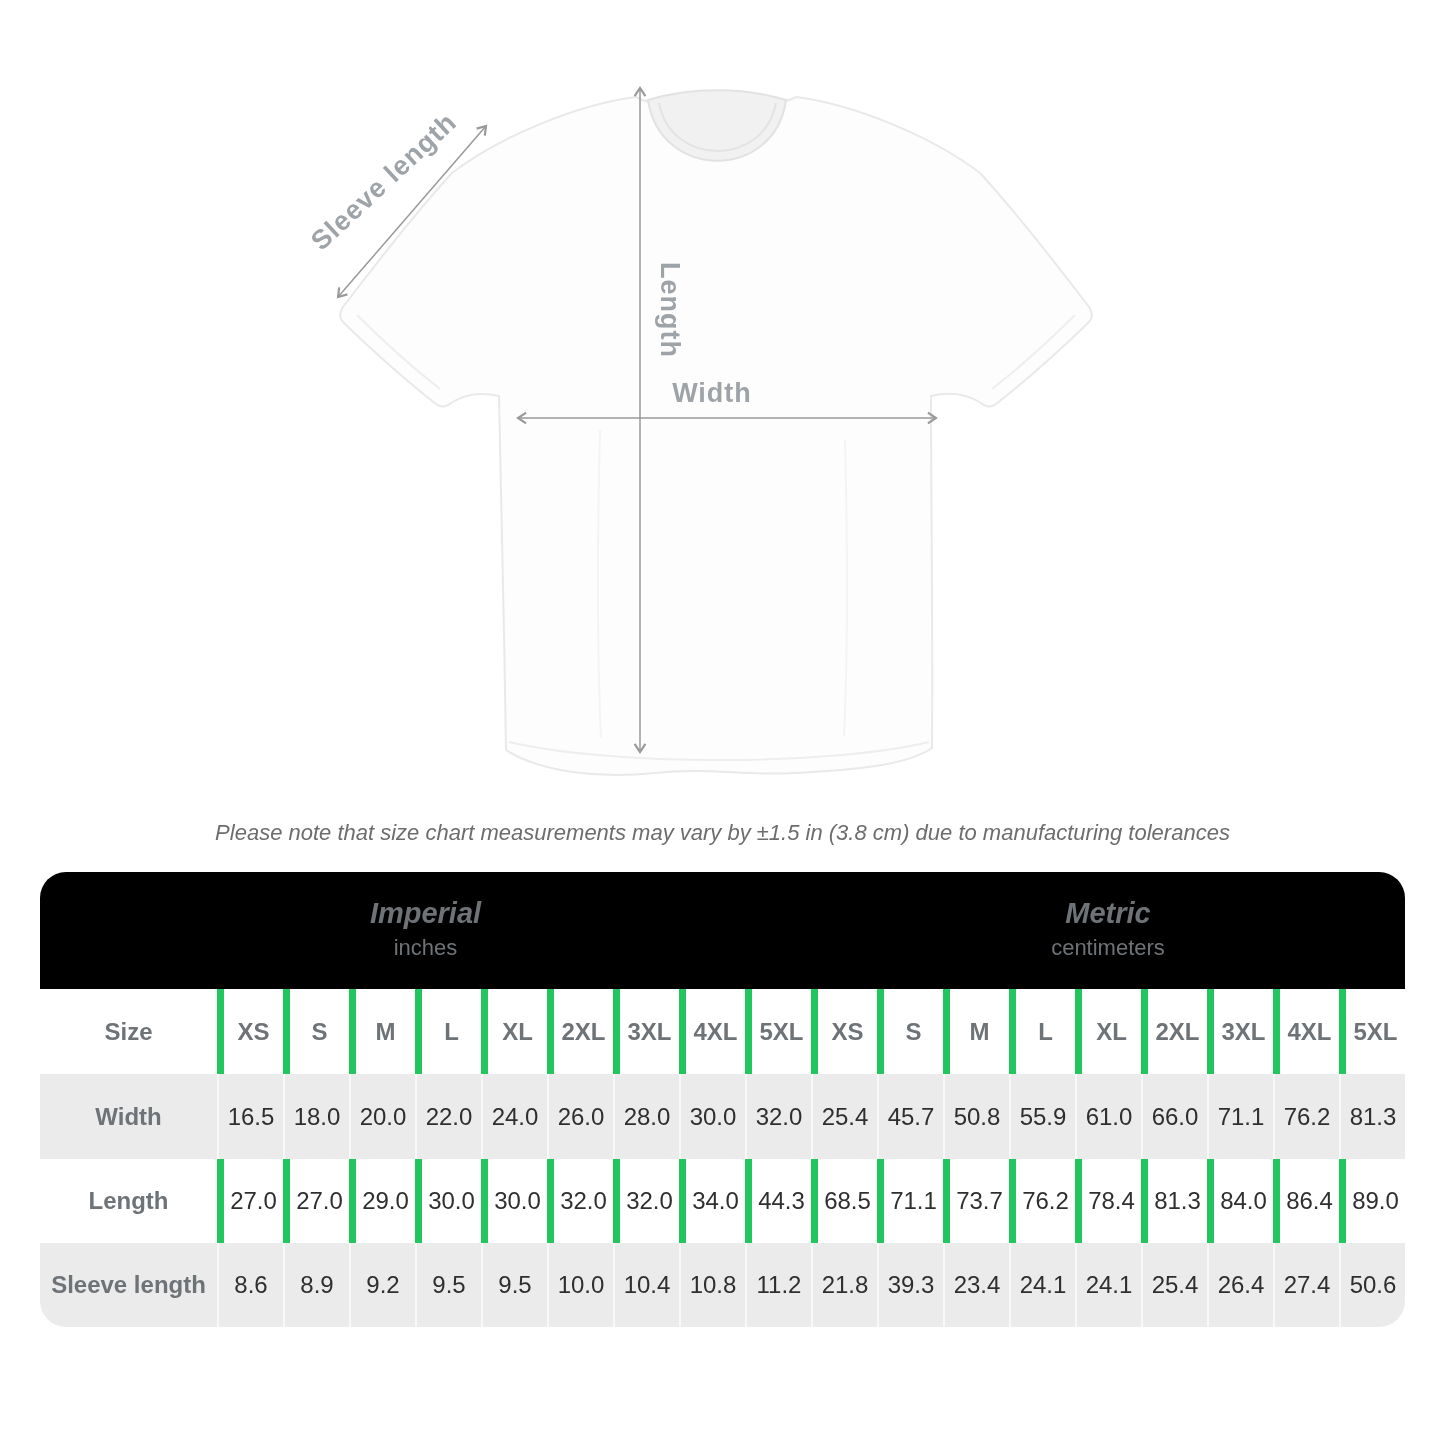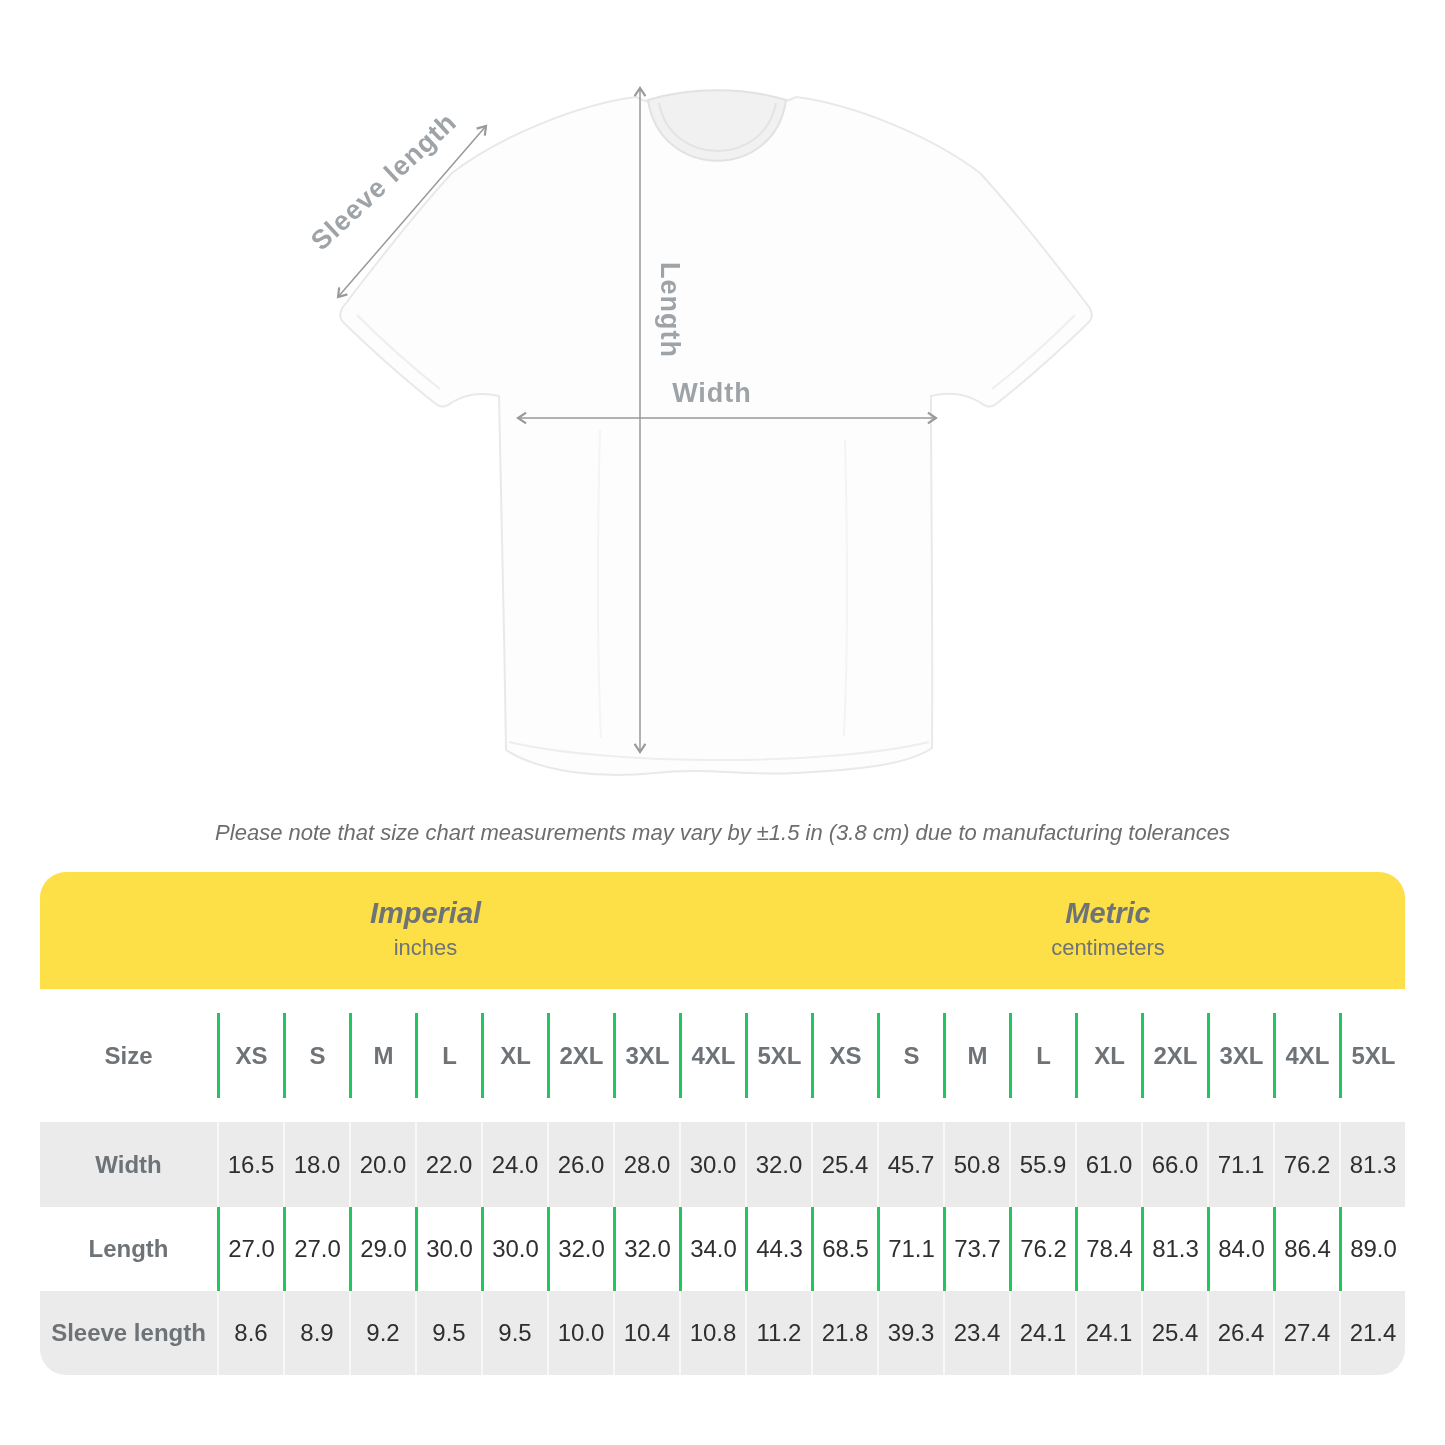--- a/index.html
+++ b/index.html
@@ -13,39 +13,39 @@
     font-size: 27px; fill: #9ea3a8; letter-spacing: 1px; }
 
   
   .title { text-align: center; font-size: 38px; font-weight: bold; color: #333333;
     margin: 22px 0 8px 0; }
   .note { text-align: center; font-size: 22px; font-style: italic; color: #6d6d6d;
     margin: 0 0 26px 0; }
 
   
   .size-table { width: 1365px; margin: 0 auto; border-radius: 26px; overflow: hidden; }
-  .band { display: flex; height: 117px; background: #fde047; }
+  .band { display: flex; height: 117px; background: #000000; }
   .band .half { padding-top: 24px; text-align: center; }
   .band .half.imperial { width: 771px; }
   .band .half.metric { width: 594px; }
   .uname { font-size: 29px; font-weight: bold; font-style: italic; color: #6e7377;
     line-height: 34px; }
   .uunit { font-size: 22px; color: #6e7377; line-height: 28px;
     margin-top: 4px; }
 
   .trow { display: grid; grid-template-columns: 177px repeat(18, 1fr);
     align-items: center; }
-  .h85 { height: 85px; margin-top: 24px; }
+  .h85 { height: 85px; }
   .h84 { height: 84px; }
   .row-white { background: #ffffff; }
   .row-gray  { background: #ebebeb; }
 
   .cell { height: 100%; display: flex; align-items: center; justify-content: center;
     font-size: 24px; color: #2f2f2f; }
-  .row-white .cell { border-left: 3px solid #22c55e; }
+  .row-white .cell { border-left: 7px solid #22c55e; }
   .row-gray  .cell { border-left: 2px solid #f8f8f8; }
   .cell.first { border-left: none !important; }
   .cell.head { font-weight: bold; color: #6e7377; }
 </style>
 </head>
 <body>
 
 <div class="page">
 
   <svg class="diagram" viewBox="0 0 1445 820">
@@ -187,17 +187,17 @@
         <div class="cell ">10.8</div>
         <div class="cell ">11.2</div>
         <div class="cell ">21.8</div>
         <div class="cell ">39.3</div>
         <div class="cell ">23.4</div>
         <div class="cell ">24.1</div>
         <div class="cell ">24.1</div>
         <div class="cell ">25.4</div>
         <div class="cell ">26.4</div>
         <div class="cell ">27.4</div>
-        <div class="cell ">21.4</div>
+        <div class="cell ">50.6</div>
       </div>
   </div>
 
 </div>
 
 </body></html>

